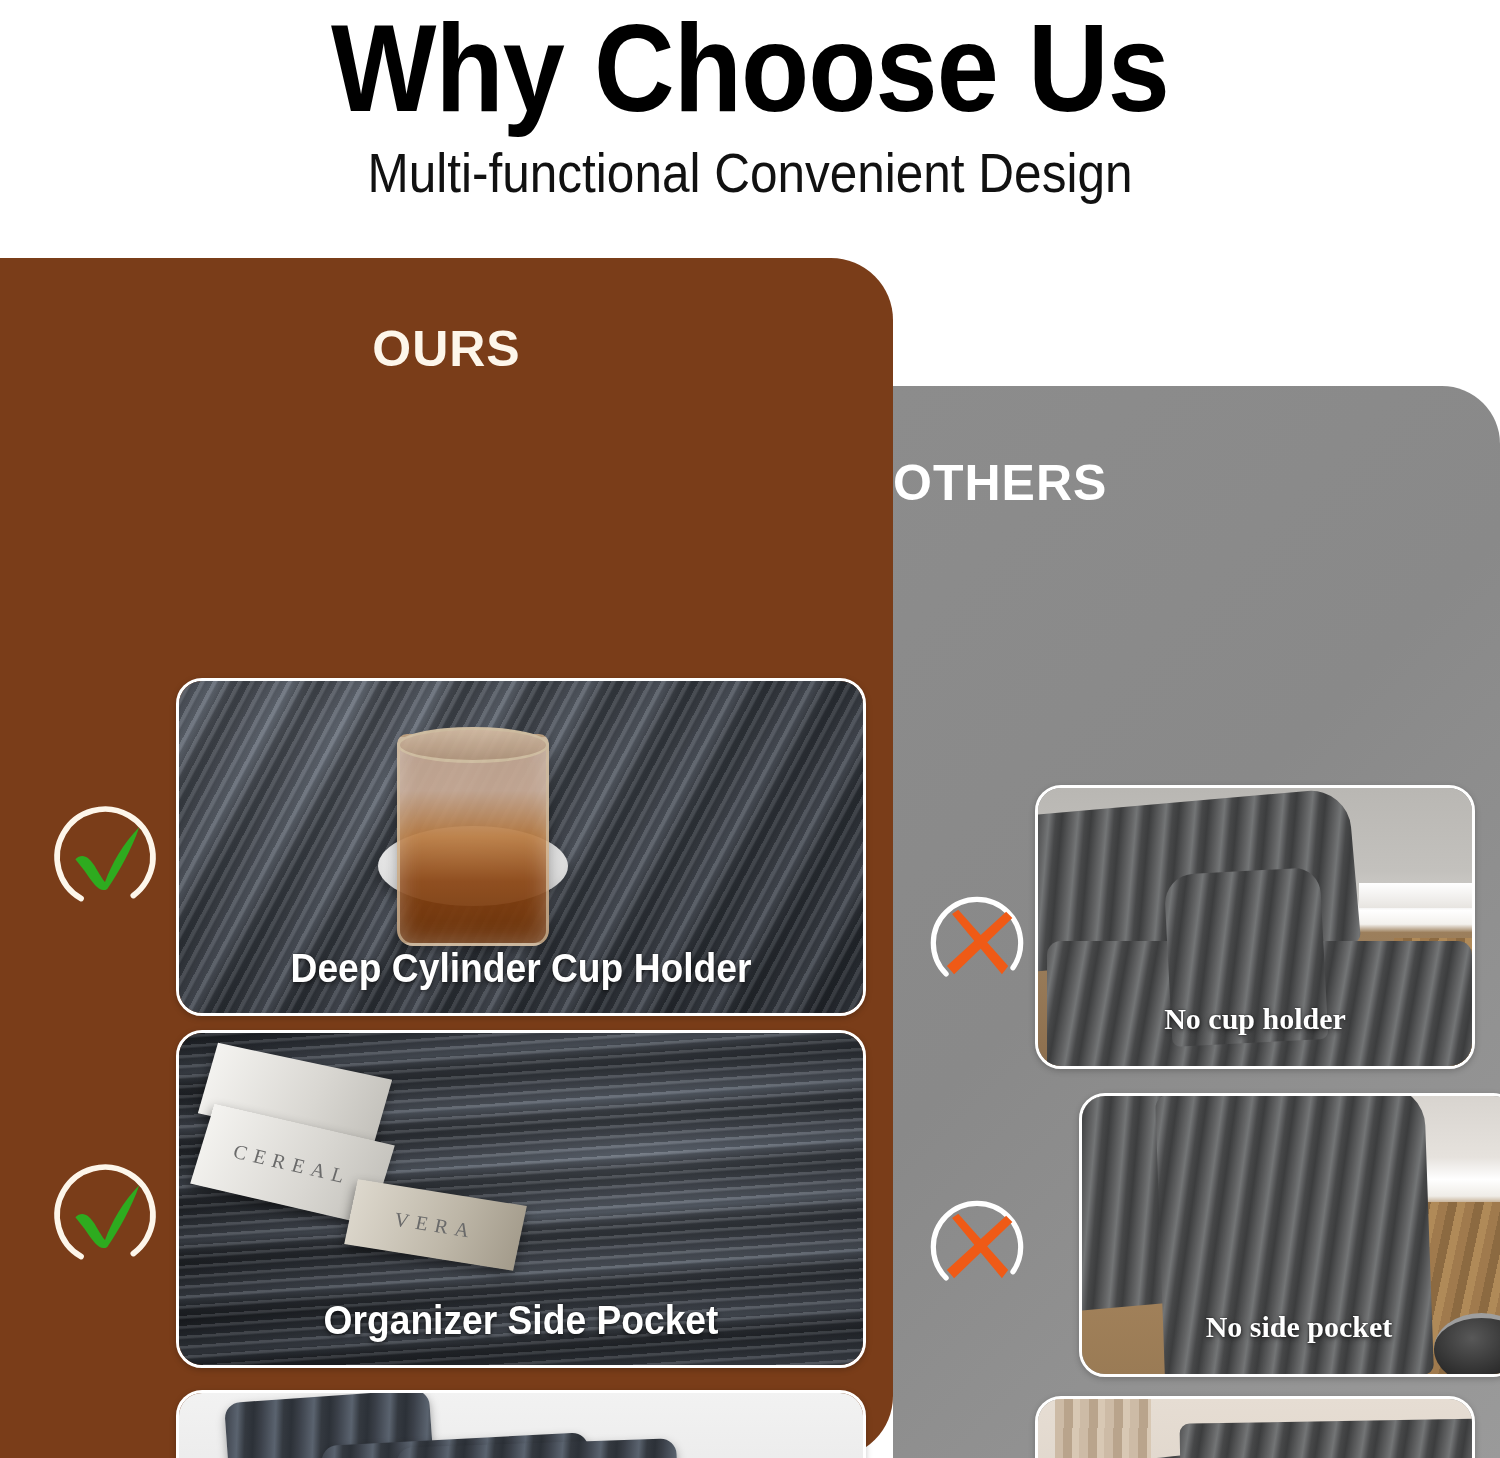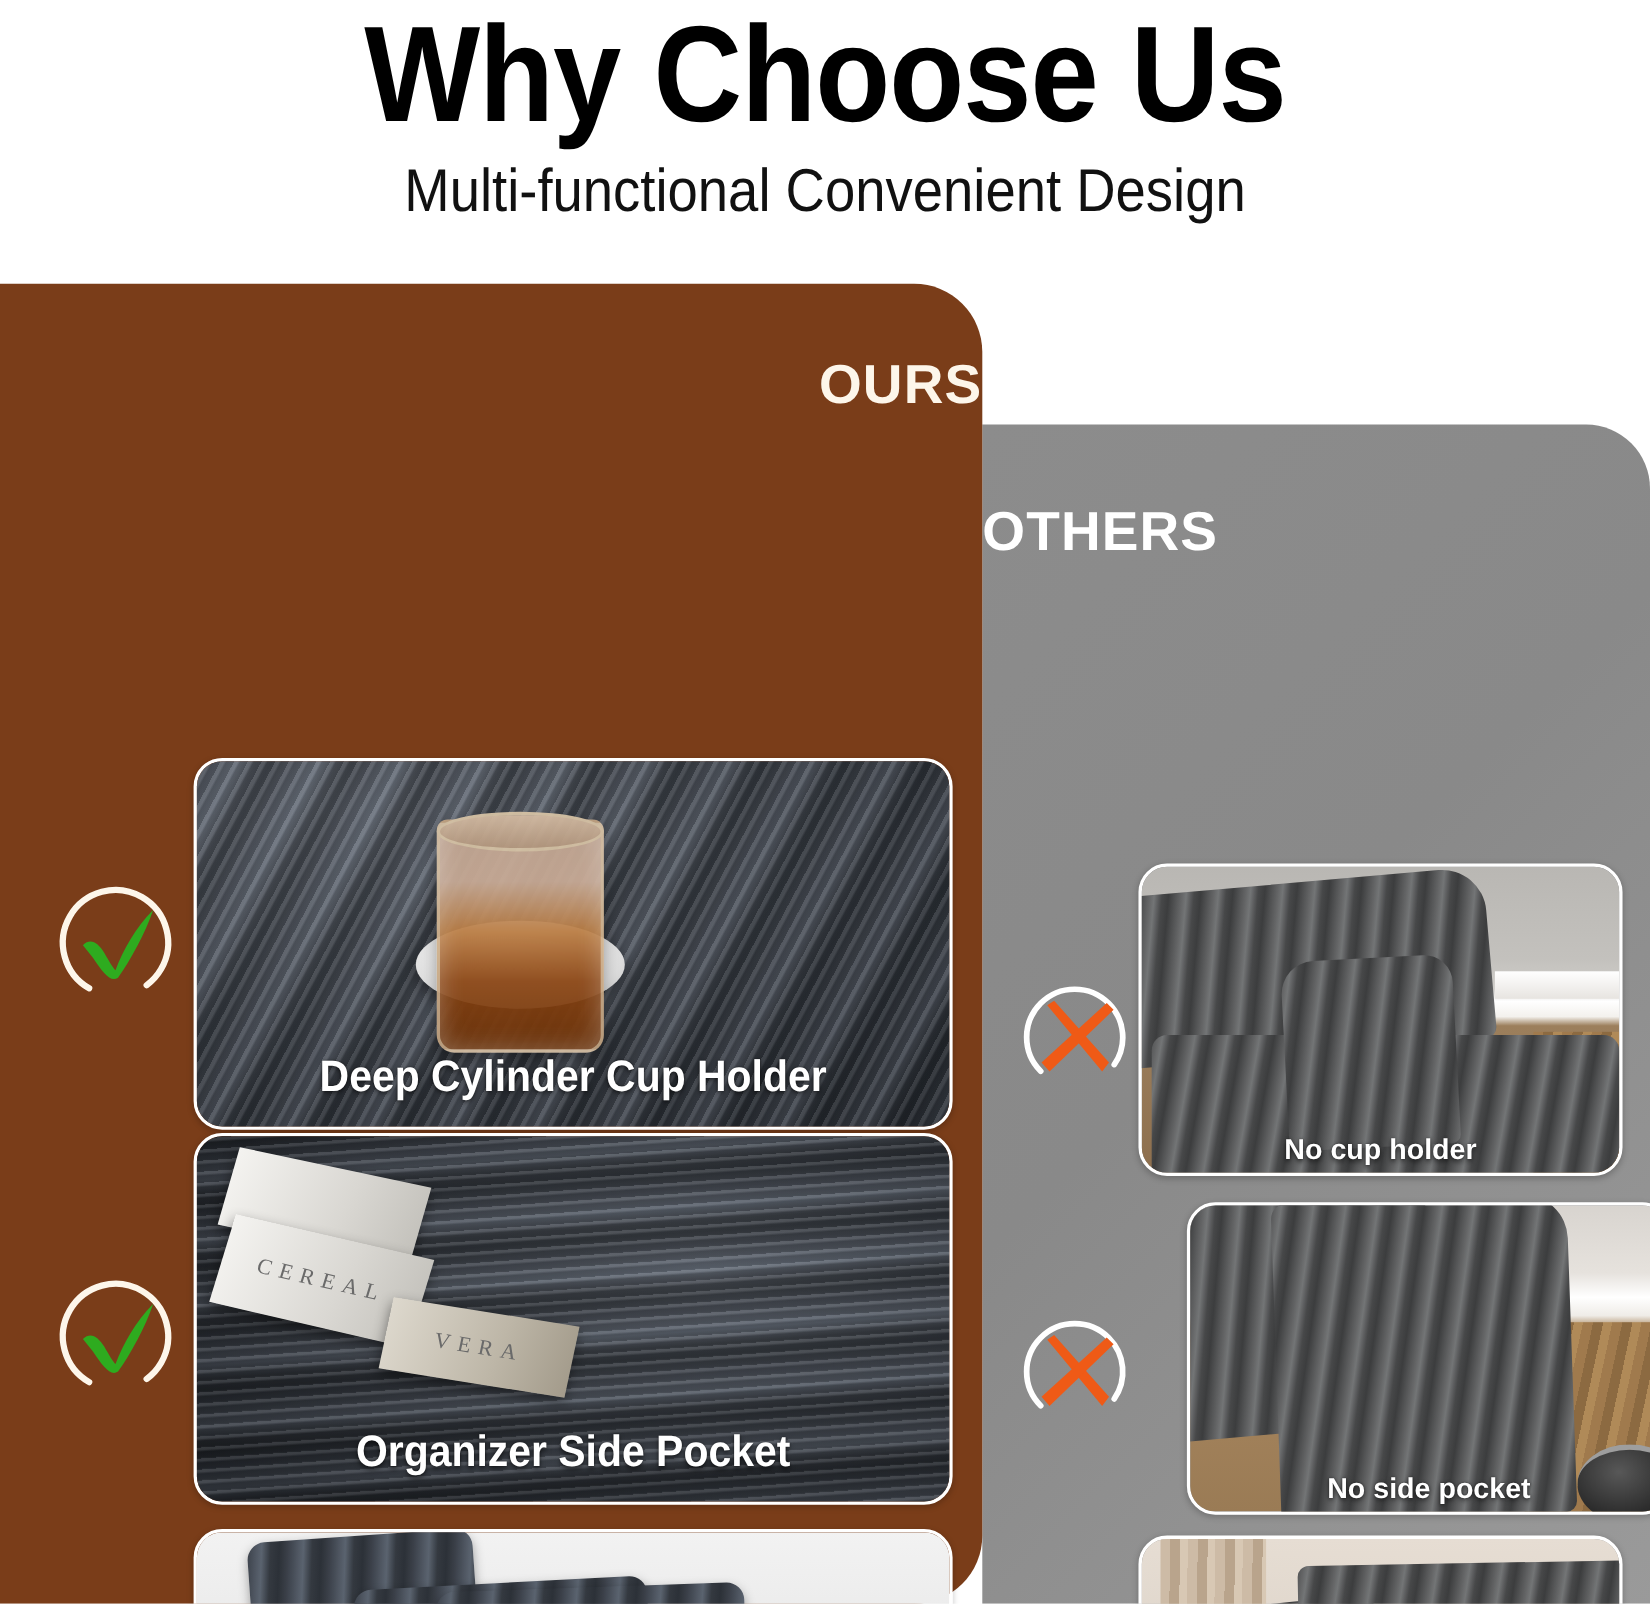--- a/index.html
+++ b/index.html
@@ -75,40 +75,40 @@
   .col-label {
     position: absolute;
     font-family: "Liberation Sans", sans-serif;
     font-weight: bold;
     font-size: 50px;
     letter-spacing: 1px;
     z-index: 6;
   }
   .label-ours {
     left: 0; top: 62px; width: 893px;
-    text-align: right;
+    text-align: center;
     color: #fdf6ea;
   }
   .label-others {
     left: 893px; top: 196px; width: 607px;
     text-align: left;
     color: #ffffff;
   }
 
   
   .card {
     position: absolute;
     border-radius: 26px;
     border: 3px solid #ffffff;
     overflow: hidden;
     z-index: 5;
     box-shadow: 0 2px 6px rgba(0,0,0,.22);
   }
   .card-ours { width: 690px; height: 338px; left: 176px; }
-  .card-ours.c1 { top: 431px; }
+  .card-ours.c1 { top: 420px; }
   .card-ours.c2 { top: 772px; }
   .card-ours.c3 { top: 1132px; }
 
   .card-others { width: 440px; height: 284px; left: 1035px; }
   .card-others.o1 { top: 527px; }
   .card-others.o2 { top: 835px; margin-left: 44px; }
   .card-others.o3 { top: 1138px; }
 
   .photo {
     position: absolute;
@@ -126,23 +126,23 @@
     text-shadow: 0 2px 5px rgba(0,0,0,.55), 0 0 2px rgba(0,0,0,.5);
     pointer-events: none;
   }
   .cap-ours {
     bottom: 22px;
     font-family: "Liberation Sans Narrow", "Liberation Sans", sans-serif;
     font-size: 40px;
     transform: scaleX(0.93);
   }
   .cap-others {
-    bottom: 5px;
-    font-family: Liberation Sans, sans-serif;
-    font-size: 26px;
+    bottom: 30px;
+    font-family: Liberation Serif, serif;
+    font-size: 30px;
     line-height: 1.15;
   }
 
   
   .mark {
     position: absolute;
     z-index: 7;
   }
   .mark-check { left: 48px; width: 114px; height: 114px; }
   .mark-check.m1 { top: 542px; }

